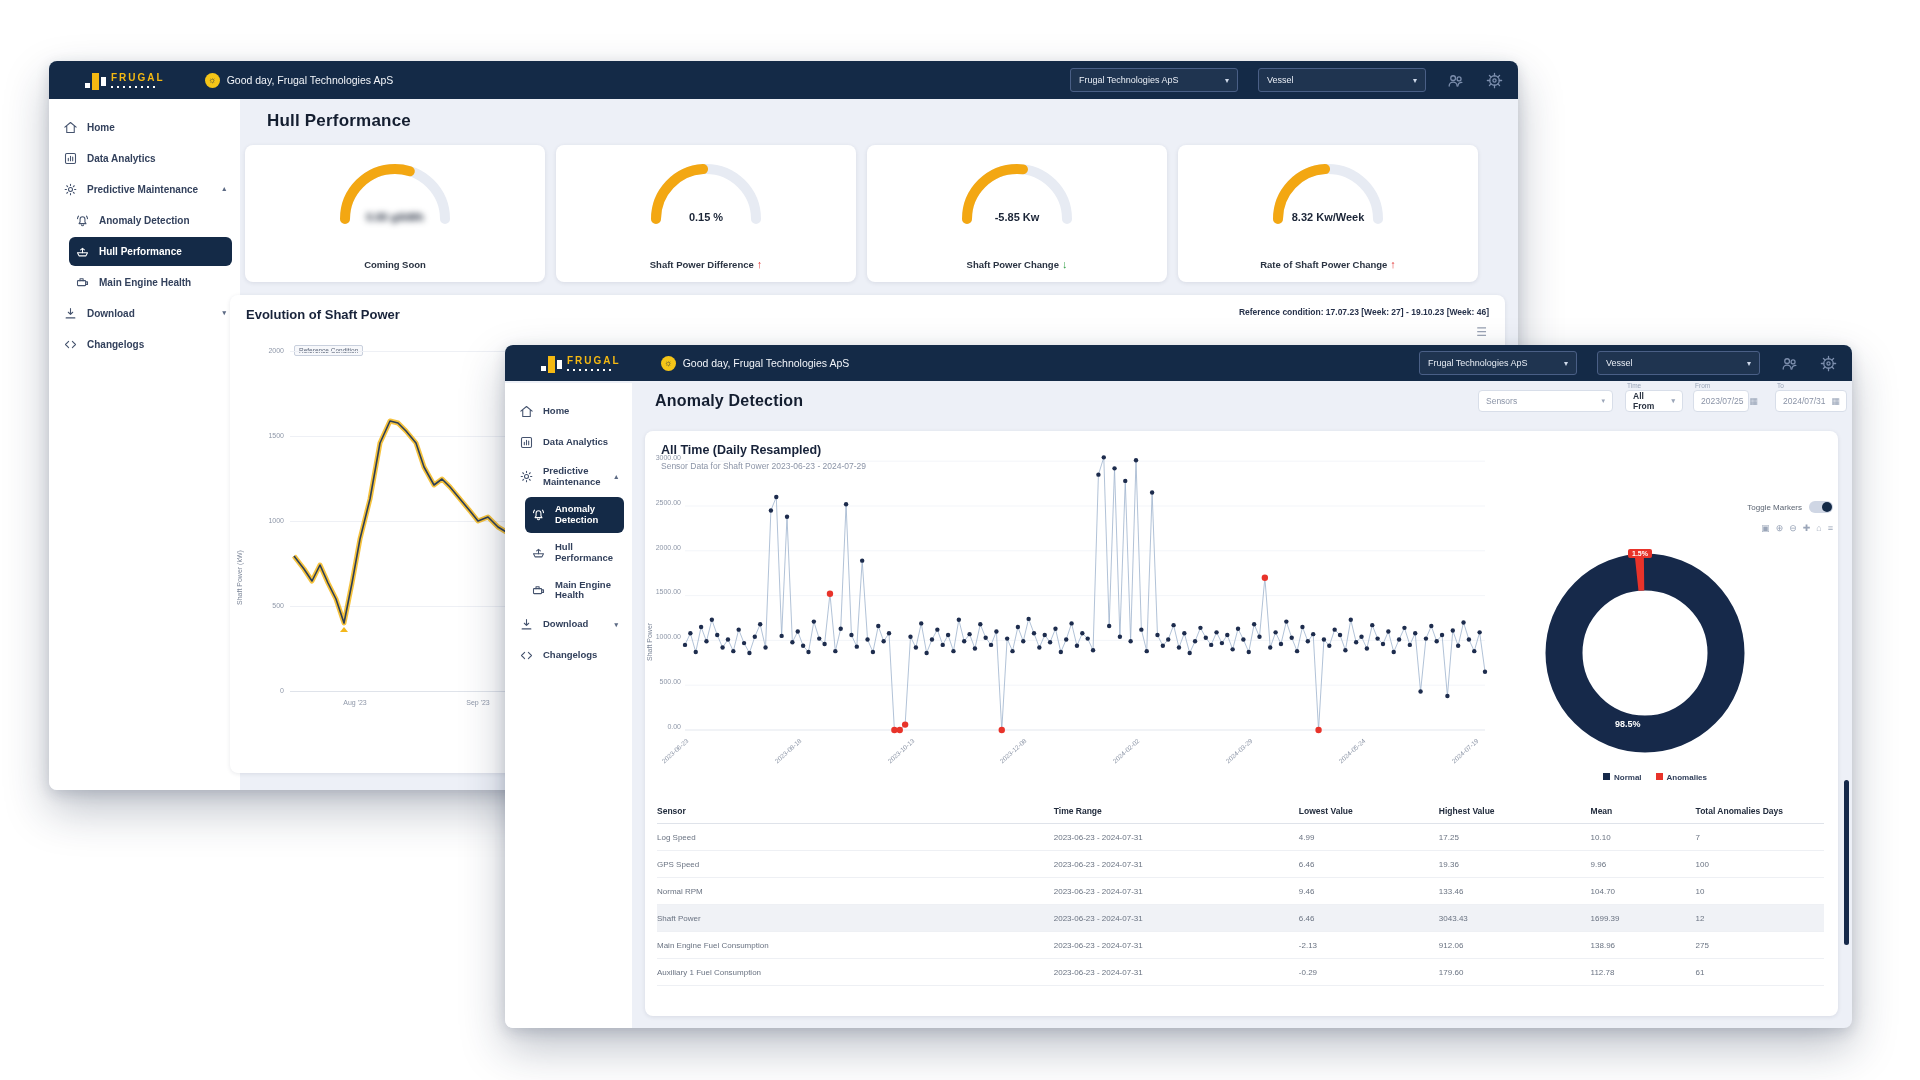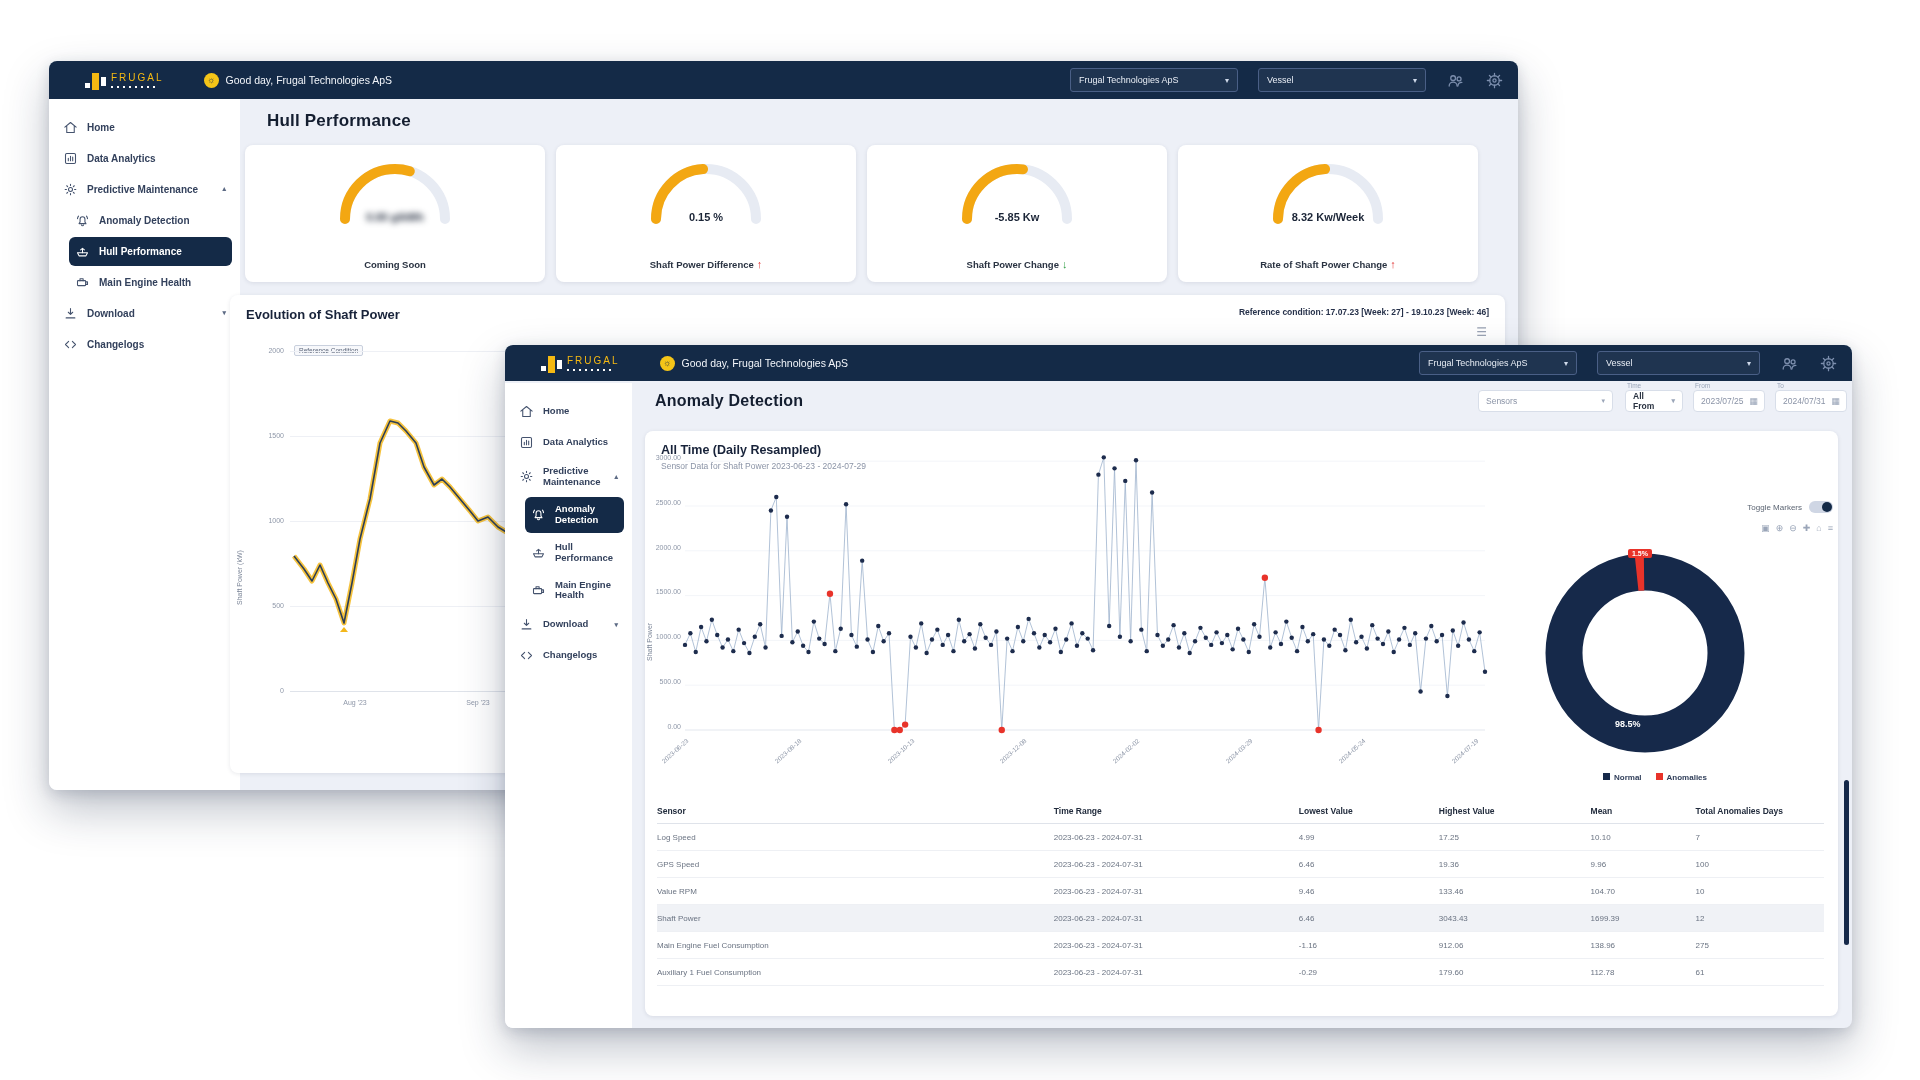--- a/index.html
+++ b/index.html
@@ -8,21 +8,21 @@
           box-shadow:0 20px 45px rgba(25,38,70,.28),0 4px 14px rgba(25,38,70,.16);}
   
   .appbar{position:absolute;left:0;right:0;top:0;height:38px;background:#142a47;
           border-radius:8px 8px 0 0;display:flex;align-items:center;padding:0 14px;box-sizing:border-box;gap:14px;}
   .logo{display:flex;align-items:center;gap:6px;margin-left:22px;}
   .logo-mark{position:relative;width:20px;height:20px;}
   .logo-mark span{position:absolute;display:block;}
   .lm1{left:0;bottom:2px;width:5px;height:5px;background:#fff;}
   .lm2{left:7px;bottom:0;width:7px;height:17px;background:#f5b912;}
   .lm3{left:16px;bottom:4px;width:5px;height:9px;background:#fff;}
-  .logo-text{color:#f5b912;font-weight:normal;font-size:10px;letter-spacing:2px;line-height:10px;text-align:right;}
+  .logo-text{color:#f5b912;font-weight:bold;font-size:10px;letter-spacing:2px;line-height:10px;text-align:right;}
   .logo-dots{margin-top:3px;width:44px;height:2px;
              background:repeating-linear-gradient(90deg,#ffffff 0 2px,transparent 2px 6px);}
   .greet{display:flex;align-items:center;gap:7px;margin-left:26px;}
   .greet-badge{width:15px;height:15px;border-radius:50%;background:#f5c518;color:#1c2b47;
                font-size:9px;line-height:15px;text-align:center;}
   .greet-text{color:#f2f5fa;font-size:10.5px;}
   .hdr-right{margin-left:auto;display:flex;align-items:center;gap:20px;}
   .hdr-select{height:22px;min-width:130px;border:1px solid #4a5f86;border-radius:3px;color:#e8edf5;
               font-size:9px;display:flex;align-items:center;justify-content:space-between;
               padding:0 8px;background:rgba(255,255,255,.05);cursor:pointer;}
@@ -363,21 +363,21 @@
     <div class="fbox" style="left:973px;top:45px;width:135px;">
       <span>Sensors</span>
       <span class="fcaret">▾</span>
     </div>
     <div class="flabel" style="left:1122px;top:37px;">Time</div>
     <div class="fbox dark" style="left:1120px;top:45px;width:58px;">
       <span>All From</span>
       <span class="fcaret">▾</span>
     </div>
     <div class="flabel" style="left:1190px;top:37px;">From</div>
-    <div class="fbox" style="left:1188px;top:45px;width:72px;">
+    <div class="fbox" style="left:1188px;top:45px;width:56px;">
       <span>2023/07/25</span>
       <span class="fcal">▦</span>
     </div>
     <div class="flabel" style="left:1272px;top:37px;">To</div>
     <div class="fbox" style="left:1270px;top:45px;width:72px;">
       <span>2024/07/31</span>
       <span class="fcal">▦</span>
     </div>
 
     <div class="card" id="sc-card" style="left:140px;top:86px;width:1193px;height:585px;">
@@ -585,39 +585,39 @@
           </div>
           <div class="trow">
             <div>GPS Speed</div>
             <div>2023-06-23 - 2024-07-31</div>
             <div>6.46</div>
             <div>19.36</div>
             <div>9.96</div>
             <div>100</div>
           </div>
           <div class="trow">
-            <div>Value RPM</div>
+            <div>Normal RPM</div>
             <div>2023-06-23 - 2024-07-31</div>
             <div>9.46</div>
             <div>133.46</div>
             <div>104.70</div>
             <div>10</div>
           </div>
           <div class="trow hl">
             <div>Shaft Power</div>
             <div>2023-06-23 - 2024-07-31</div>
             <div>6.46</div>
             <div>3043.43</div>
             <div>1699.39</div>
             <div>12</div>
           </div>
           <div class="trow">
             <div>Main Engine Fuel Consumption</div>
             <div>2023-06-23 - 2024-07-31</div>
-            <div>-1.16</div>
+            <div>-2.13</div>
             <div>912.06</div>
             <div>138.96</div>
             <div>275</div>
           </div>
           <div class="trow">
             <div>Auxiliary 1 Fuel Consumption</div>
             <div>2023-06-23 - 2024-07-31</div>
             <div>-0.29</div>
             <div>179.60</div>
             <div>112.78</div>

